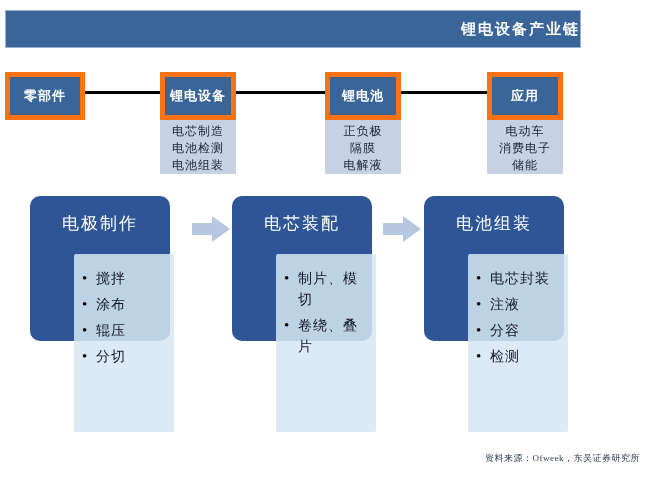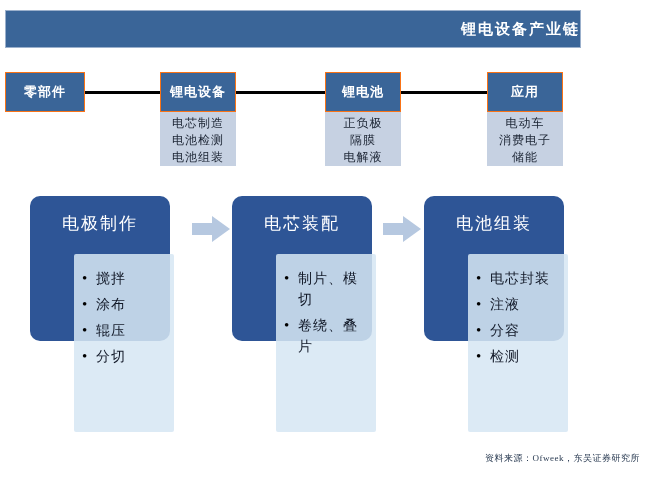--- a/index.html
+++ b/index.html
@@ -43,23 +43,23 @@
     top: 72px;
     width: 648px;
     height: 110px;
   }
   .chain-node {
     position: absolute;
     top: 0;
     width: 78px;
   }
   .chain-head {
-    height: 40px;
+    height: 48px;
     background: #3a6598;
-    border: 1px solid #f97316;
+    border: 5px solid #f97316;
     box-sizing: border-box;
     display: flex;
     align-items: center;
     justify-content: center;
     color: #ffffff;
     font-size: 13px;
     font-weight: bold;
     letter-spacing: 1px;
   }
   .chain-sub {

